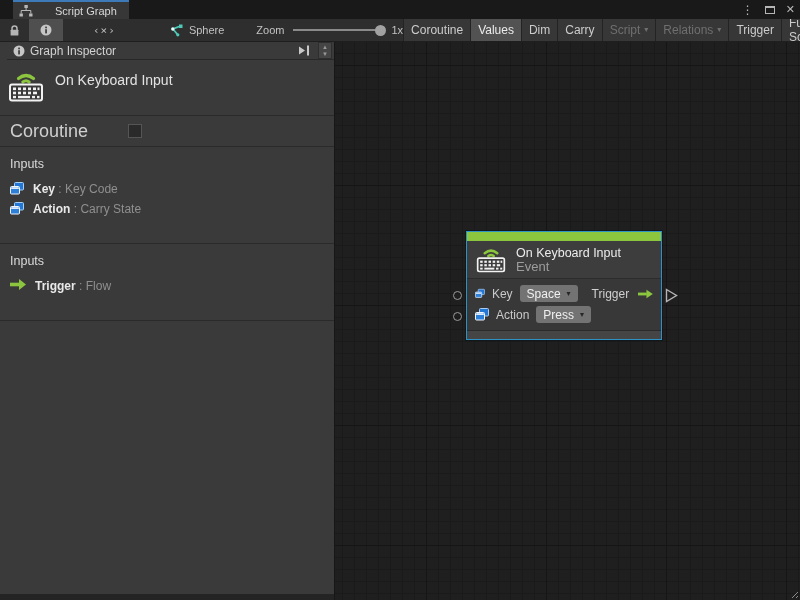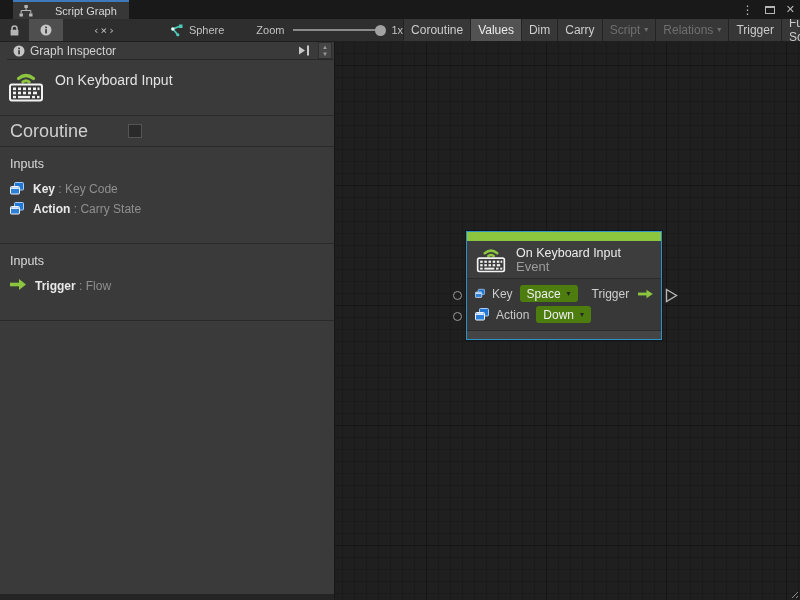--- a/index.html
+++ b/index.html
@@ -74,21 +74,21 @@
   .node { position:absolute; left:131px; top:189px; width:196px; background:#383838;
           border:1px solid #2e93c4; box-shadow:0 0 0 1px rgba(8,16,24,.55); }
   .node-accent { height:9px; background:#8cc63f; }
   .node-head { display:flex; align-items:center; gap:10px; padding:4px 10px 5px 9px;
                background:#3d3d3d; border-bottom:1px solid #2c2c2c; }
   .node-title { color:#ececec; font-size:12.5px; line-height:15px; }
   .node-sub { color:#9d9d9d; font-size:13px; line-height:12px; }
   .node-body { padding:4px 8px 5px; }
   .node-row { display:flex; align-items:center; gap:7px; height:21px; }
   .node-row-label { color:#c9c9c9; font-size:12px; }
-  .dropdown { display:inline-flex; align-items:center; gap:6px; background:#4d7c0f; border-radius:3px;
+  .dropdown { display:inline-flex; align-items:center; gap:6px; background:#737373; border-radius:3px;
               padding:1.5px 7px; color:#f0f0f0; font-size:12px; }
   .dropdown .dd-arrow { color:#262626; font-size:8px; }
   .flex-spacer { flex:1; }
   .trigger-label { color:#d0d0d0; font-size:12px; margin-right:2px; }
   .node-foot { height:9px; background:#454545; border-top:1px solid #2b2b2b; }
   .port-circle { position:absolute; width:9px; height:9px; border:1px solid #9a9a9a; border-radius:50%; left:-14px; }
   .port-circle.r1 { top:59px; } .port-circle.r2 { top:80px; }
   .port-triangle { position:absolute; right:-17px; top:56px; }
 
   .resize-grip { position:absolute; right:1px; bottom:1px; }
@@ -327,21 +327,21 @@
             </svg>
           </div>
           <div class="node-row">
             <svg width="14" height="13" viewBox="0 0 14 13">
               <rect x="4.5" y="0.5" width="9" height="7.5" rx="1" fill="#2277d4" stroke="#a9cdf4" stroke-width="1"></rect>
               <rect x="0.5" y="4.5" width="9" height="7.5" rx="1" fill="#2e7fd8" stroke="#eef5ff" stroke-width="1"></rect>
               <rect x="1.2" y="5.2" width="7.6" height="1.8" fill="#dcebfb"></rect>
             </svg>
             <span class="node-row-label">Action</span>
             <span class="dropdown">
-              <span>Down</span>
+              <span>Press</span>
               <span class="dd-arrow">▾</span>
             </span>
           </div>
         </div>
 
         <div class="node-foot"></div>
 
         <div class="port-circle r1"></div>
         <div class="port-circle r2"></div>
         <svg class="port-triangle" width="13" height="15" viewBox="0 0 13 15">

